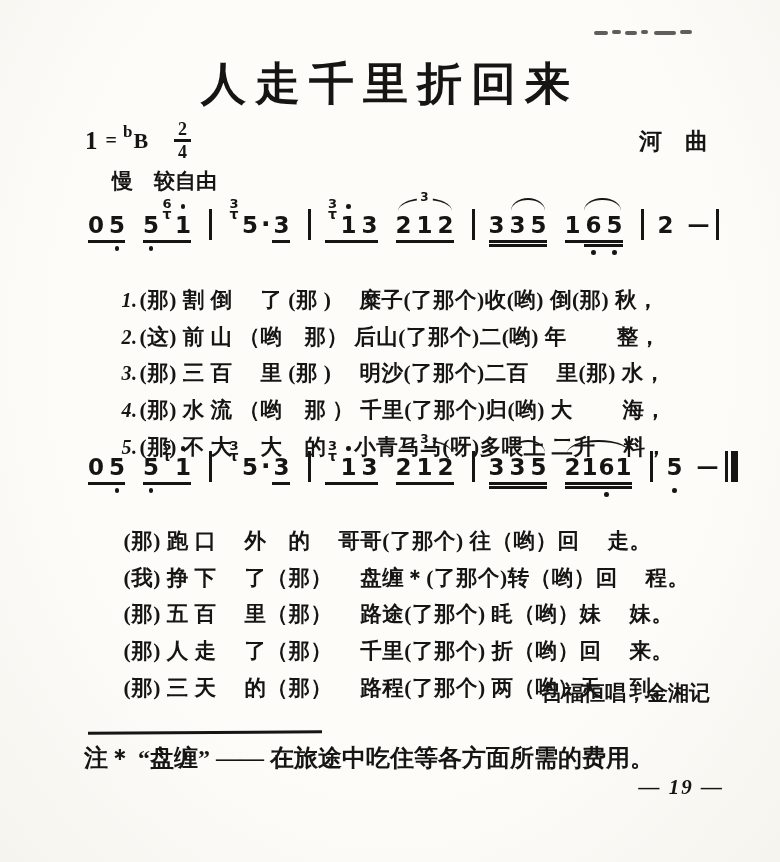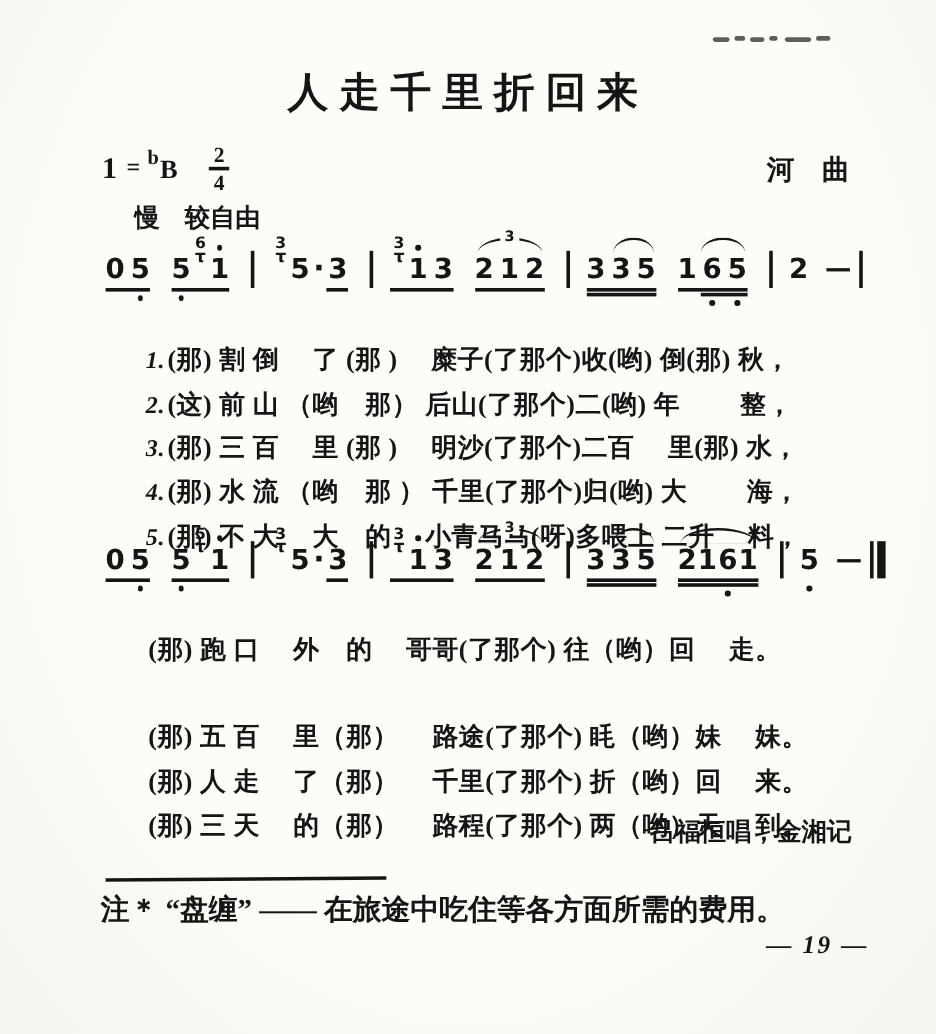--- a/index.html
+++ b/index.html
@@ -5,21 +5,21 @@
   html,body{margin:0;padding:0;background:#d8d6d2;}
   .page{
     position:relative; width:780px; height:862px; margin:0 auto;
     background:#fcfbf7;
     background-image:radial-gradient(ellipse at 50% 40%, #fdfcf9 60%, #f6f4ee 100%);
     color:#161514; overflow:hidden;
     font-family:"Liberation Serif","DejaVu Serif",serif;
   }
   
   .title{position:absolute; top:54px; left:0; width:100%; text-align:center;
-    font-size:34px; font-weight:bold; letter-spacing:9px;}
+    font-size:45px; font-weight:bold; letter-spacing:9px;}
   .keyrow{position:absolute; top:120px; left:85px; display:flex; align-items:center; font-weight:bold;}
   .keyrow .tonic{font-size:25px;}
   .keyrow .eq{font-size:20px; margin:0 6px 0 8px;}
   .keyrow .flat{font-size:17px; transform:translateY(-9px); margin-right:1px;}
   .keyrow .pitch{font-size:22px;}
   .frac{display:inline-flex; flex-direction:column; align-items:center; margin-left:26px; line-height:1;}
   .frac .fn{font-size:18px; font-weight:bold; border-bottom:3px solid #161514; padding:0 4px 1px;}
   .frac .fd{font-size:18px; font-weight:bold; padding-top:1px;}
   .origin{position:absolute; top:126px; right:72px; font-size:23px; font-weight:bold; white-space:pre;}
   .tempo{position:absolute; top:167px; left:112px; font-size:21px; font-weight:bold; white-space:pre;}
@@ -245,20 +245,23 @@
       <span class="n lo">5</span>
       <span class="dash">—</span>
     </div>
     <i class="bar" style="margin-right:3px"></i>
     <i class="bar thick" style="margin-left:0"></i>
   </div>
 
   <div class="verse" style="top:501px;left:100px">
     <span>(那) 跑 口　 外　的　 哥哥(了那个) 往（哟）回　 走。</span>
   </div>
+  <div class="verse" style="top:538px;left:100px">
+    <span>(我) 挣 下　 了（那）　 盘缠＊(了那个)转（哟）回　 程。</span>
+  </div>
   <div class="verse" style="top:611px;left:100px">
     <span>(那) 人 走　 了（那）　 千里(了那个) 折（哟）回　 来。</span>
   </div>
   <div class="verse" style="top:574px;left:100px">
     <span>(那) 五 百　 里（那）　 路途(了那个) 眊（哟）妹　 妹。</span>
   </div>
   <div class="verse" style="top:648px;left:100px">
     <span>(那) 三 天　 的（那）　 路程(了那个) 两（哟）天　 到。</span>
   </div>
 

